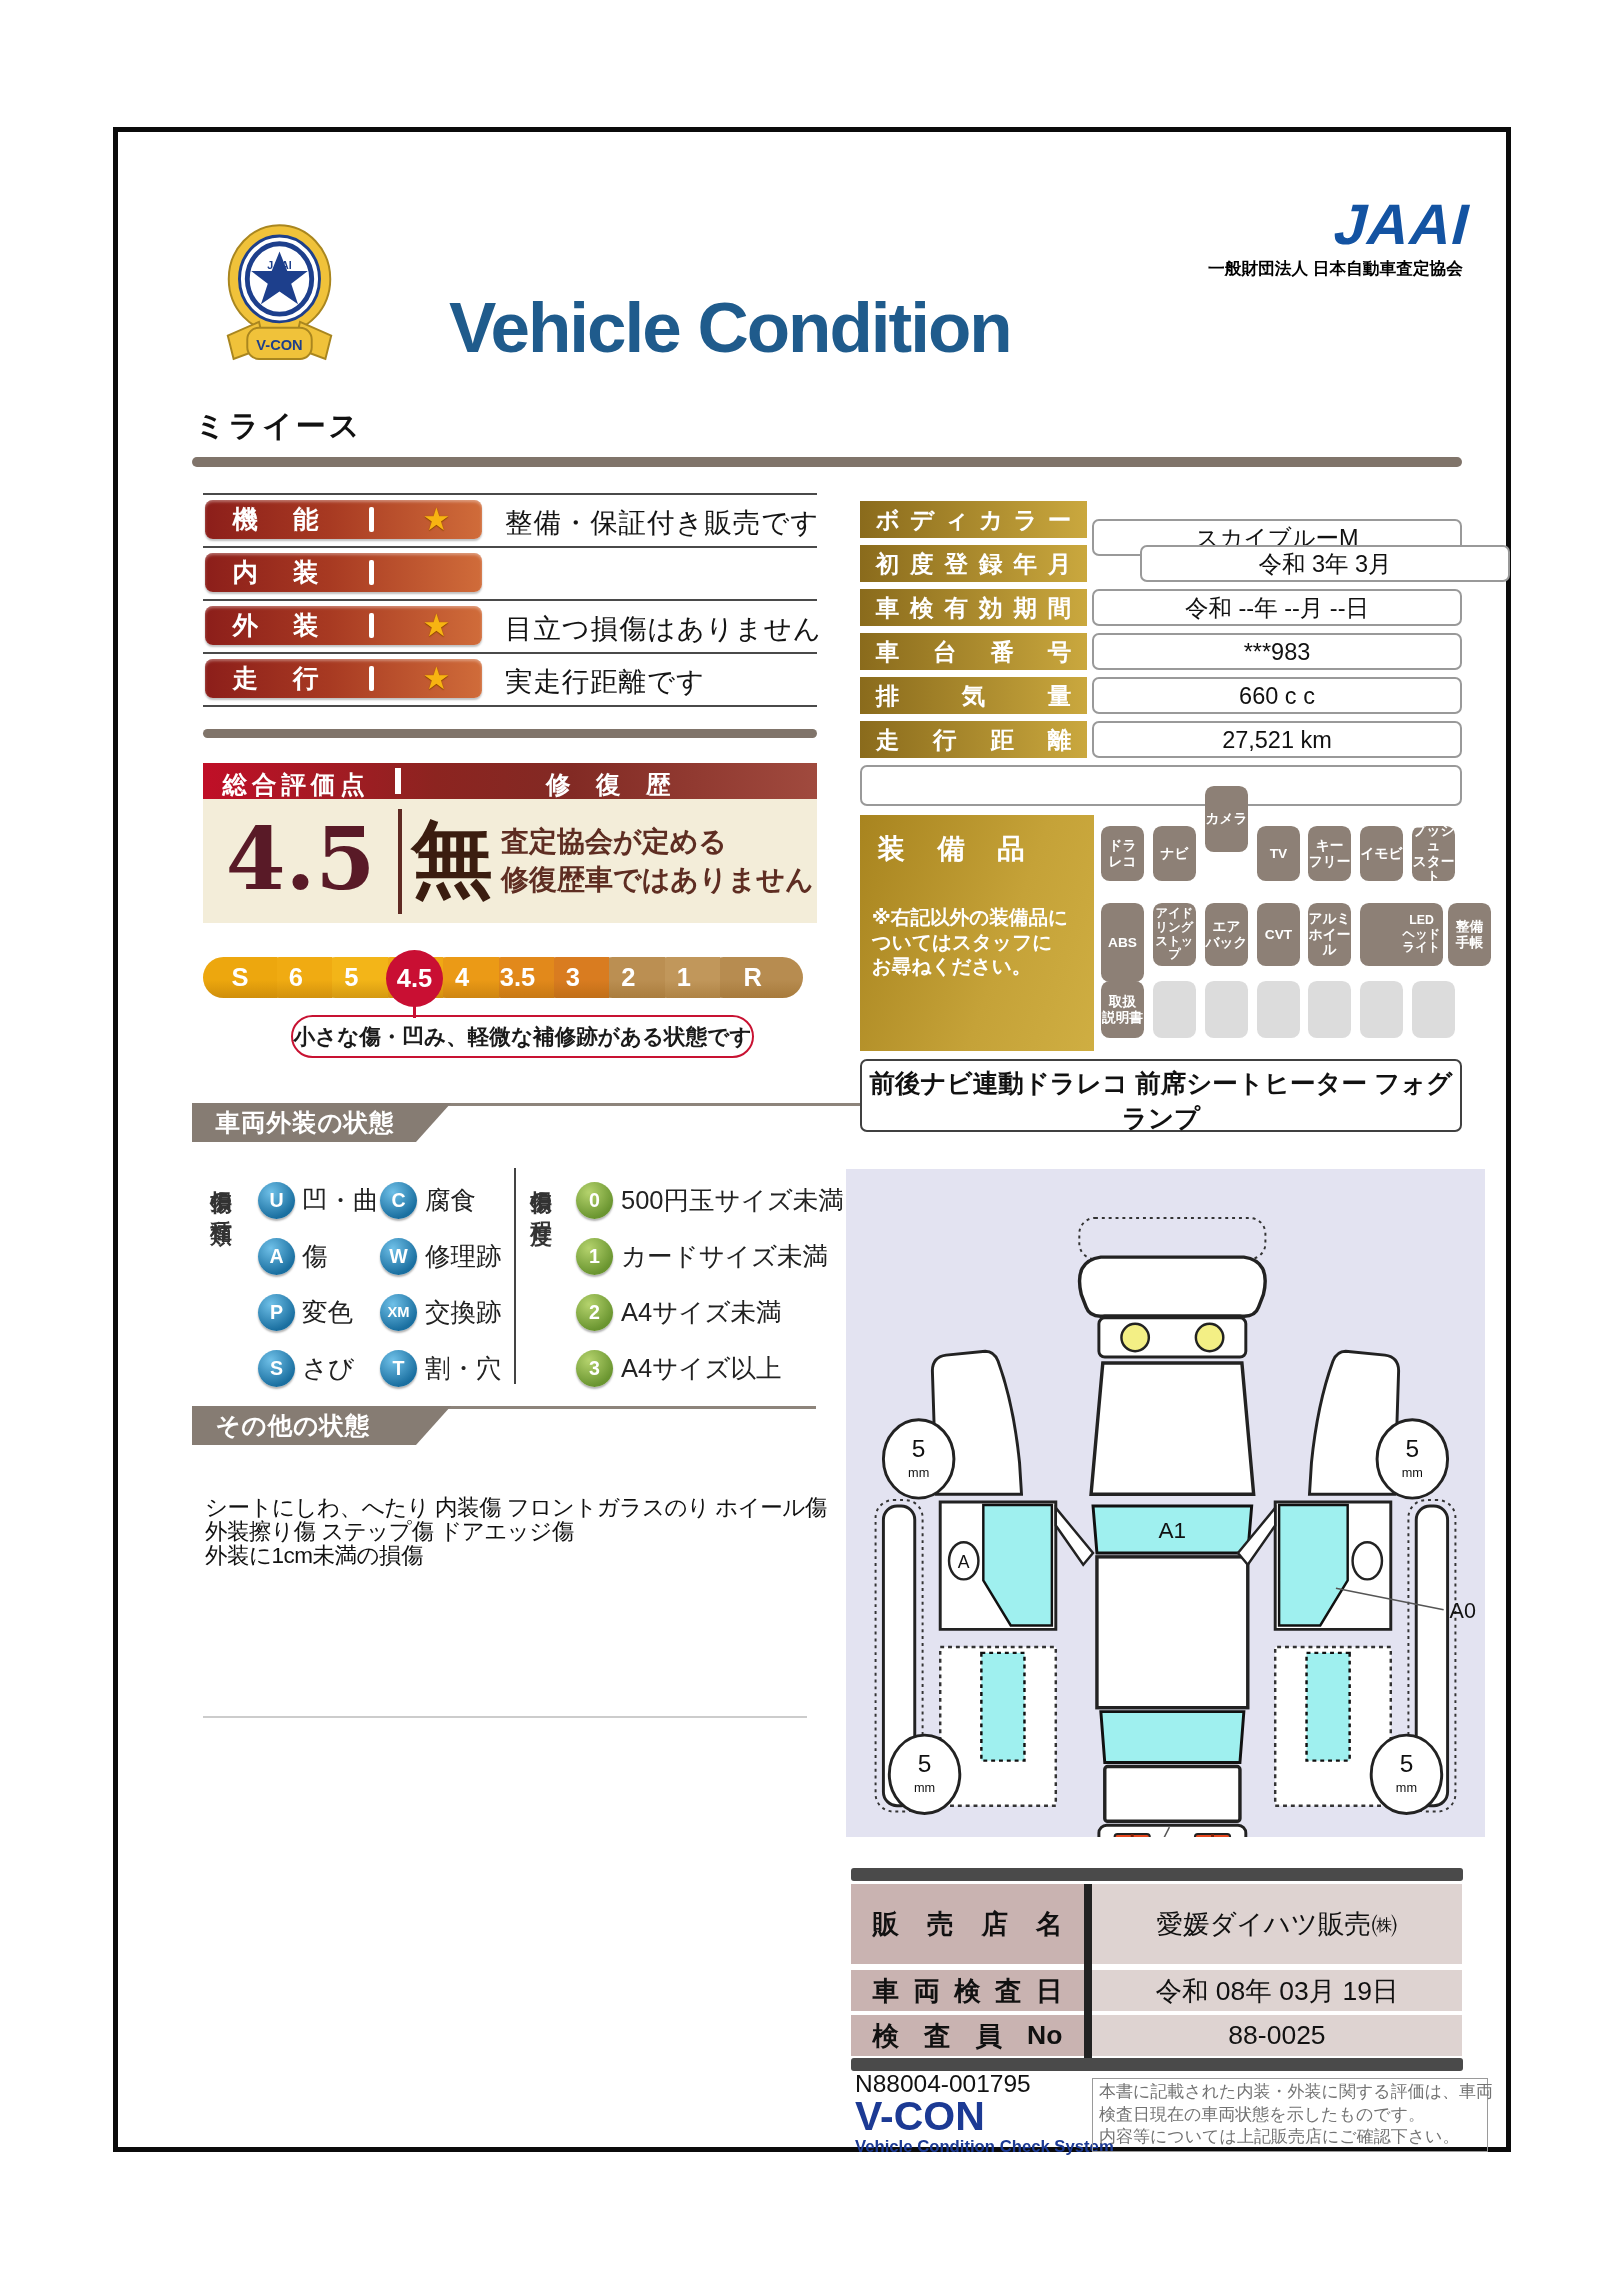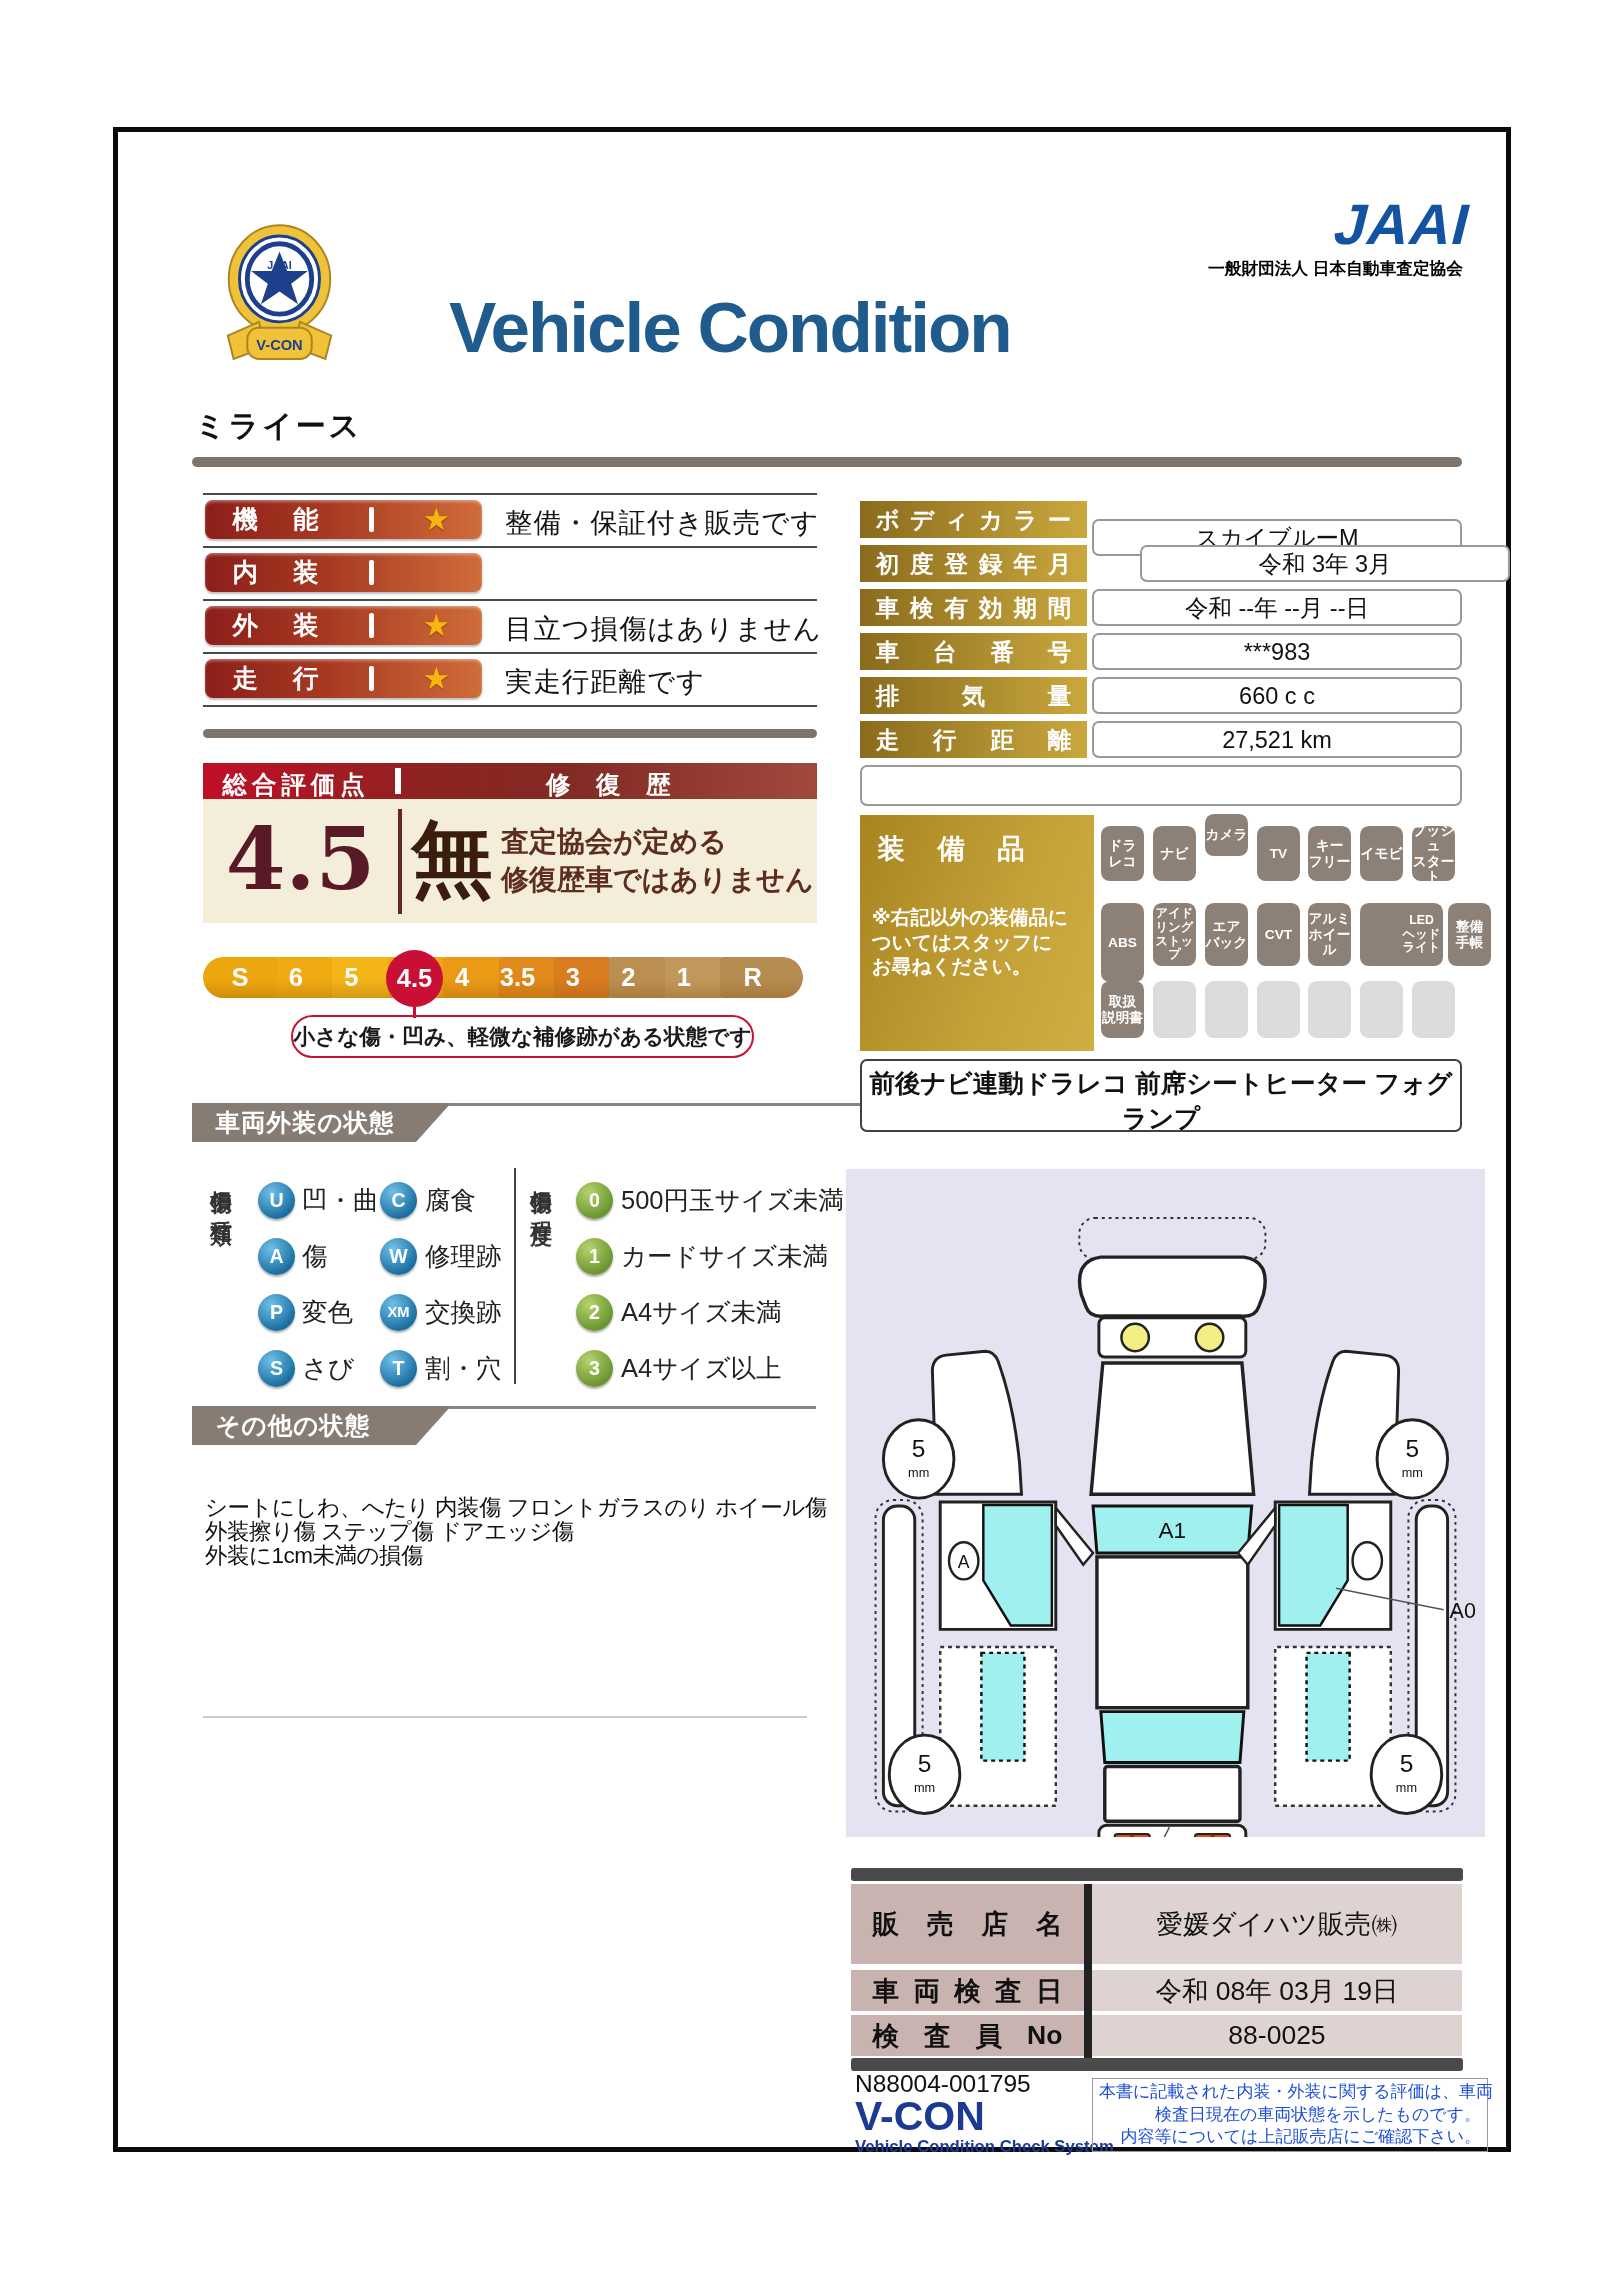--- a/index.html
+++ b/index.html
@@ -64,21 +64,21 @@
   
   .deal-lbl{position:absolute;left:851px;width:233px;background:#c9b3b1;display:flex;justify-content:space-between;align-items:center;padding:0 21.6px;box-sizing:border-box;font-size:26.5px;color:#111;font-weight:600;}
   .deal-val{position:absolute;left:1092px;width:370px;background:#ded3d1;text-align:center;font-size:26.5px;color:#111;font-weight:500;display:flex;align-items:center;justify-content:center;}
   .deal-bar{left:851px;width:612px;height:12.7px;background:#4a4a4a;border-radius:2.9px;}
   #deal-div{left:1084px;top:1884px;width:7.8px;height:174px;background:#222;}
   
   .serial{font-size:24.5px;color:#111;font-weight:500;}
   .vcon{font-size:41px;font-weight:800;color:#1c3a94;letter-spacing:0;line-height:41px;}
   .vcon-sub{font-size:16.7px;font-weight:700;color:#1c3a94;}
   .disc-box{left:1092px;top:2078px;width:396px;height:74px;border:1.5px solid #9a9a9a;box-sizing:border-box;padding:2px 5.9px;}
-  .disc-line{font-size:17px;color:#1d4ed8;line-height:22.5px;white-space:nowrap;font-weight:500;text-align:right;}
+  .disc-line{font-size:17px;color:#737373;line-height:22.5px;white-space:nowrap;font-weight:500;}
   svg text{font-family:"Liberation Sans","DejaVu Sans",sans-serif;}
 </style>
 </head>
 <body>
 
 <div id="page">
   <div class="abs" id="frame"></div>
 
   <svg class="abs" style="left:218px;top:218px;" width="123" height="157" viewBox="0 0 126 160">
     <ellipse cx="63" cy="62" rx="52" ry="55" fill="#f0c23a" stroke="#a9861f" stroke-width="2"></ellipse>
@@ -278,21 +278,21 @@
       </div>
   </div>
   <div id="equip-grid">
       <div class="abs ebadge" style="left:1101px;top:826px;width:43px;height:55px;">
         <div>ドラ</div>
         <div>レコ</div>
       </div>
       <div class="abs ebadge" style="left:1153px;top:826px;width:43px;height:55px;">
         <div>ナビ</div>
       </div>
-      <div class="abs ebadge" style="left:1205px;top:814px;width:43px;height:42px;">
+      <div class="abs ebadge" style="left:1205px;top:786px;width:43px;height:66px;">
         <div>カメラ</div>
       </div>
       <div class="abs ebadge" style="left:1257px;top:826px;width:43px;height:55px;">
         <div>TV</div>
       </div>
       <div class="abs ebadge" style="left:1308px;top:826px;width:43px;height:55px;">
         <div>キー</div>
         <div>フリー</div>
       </div>
       <div class="abs ebadge" style="left:1360px;top:826px;width:43px;height:55px;">

